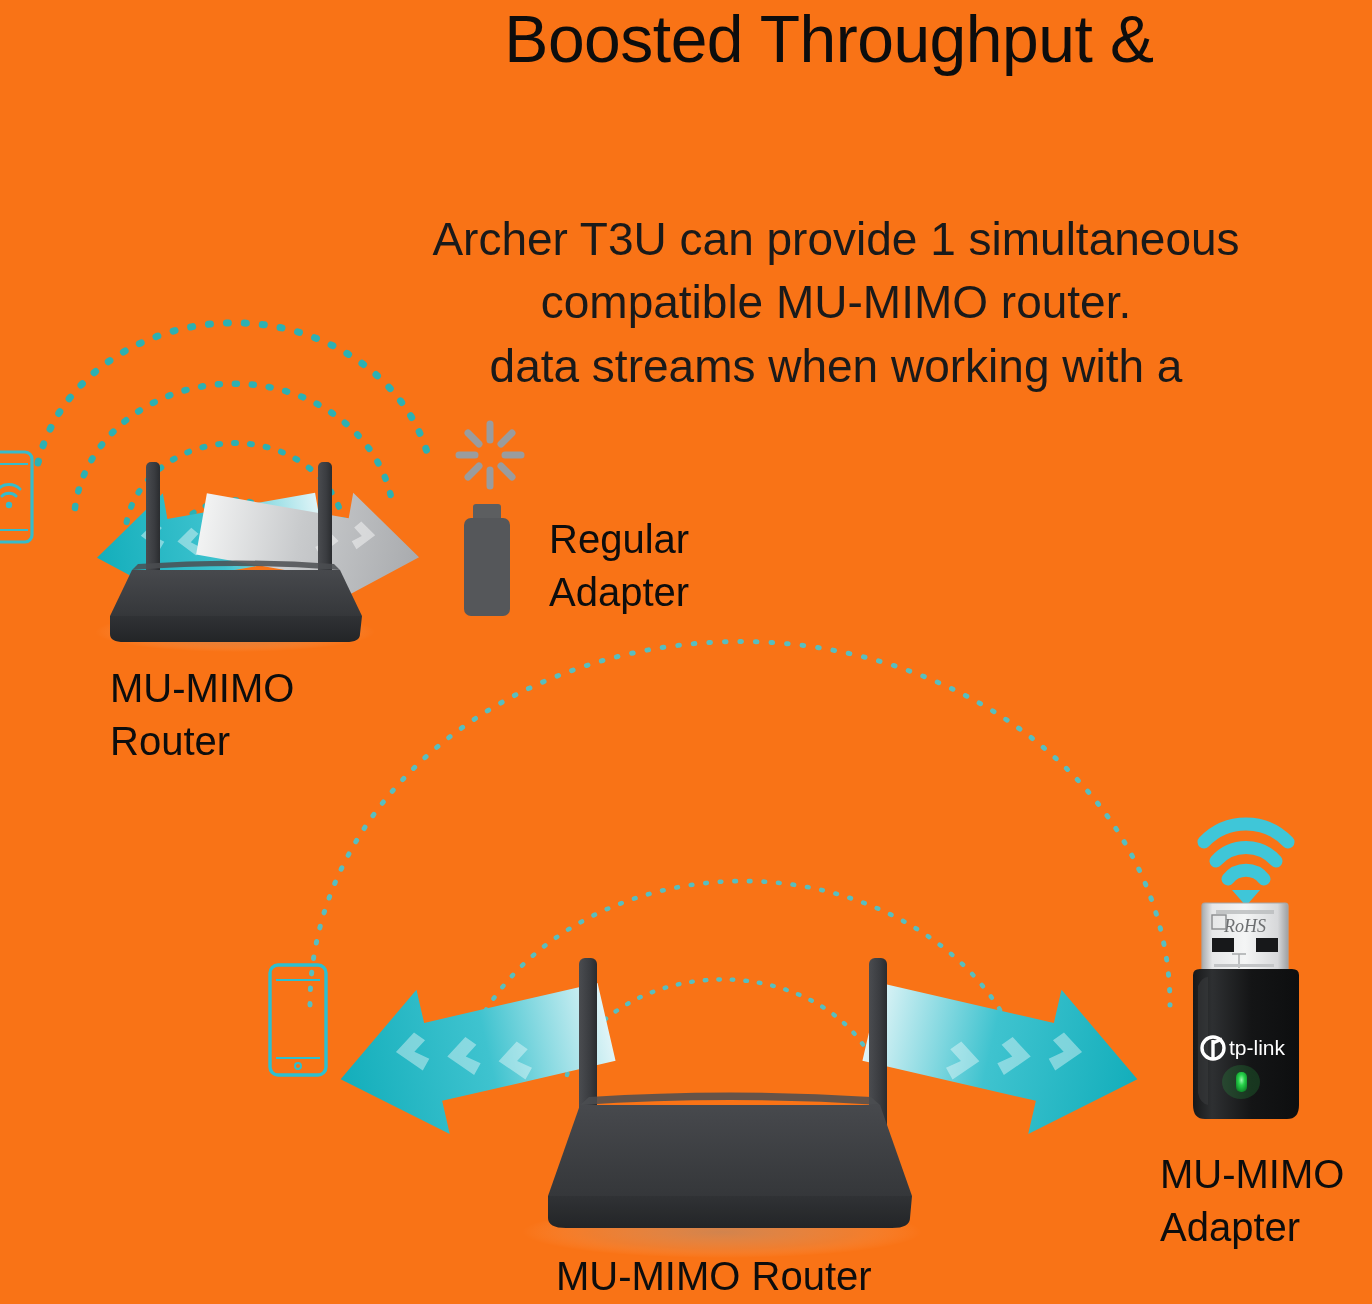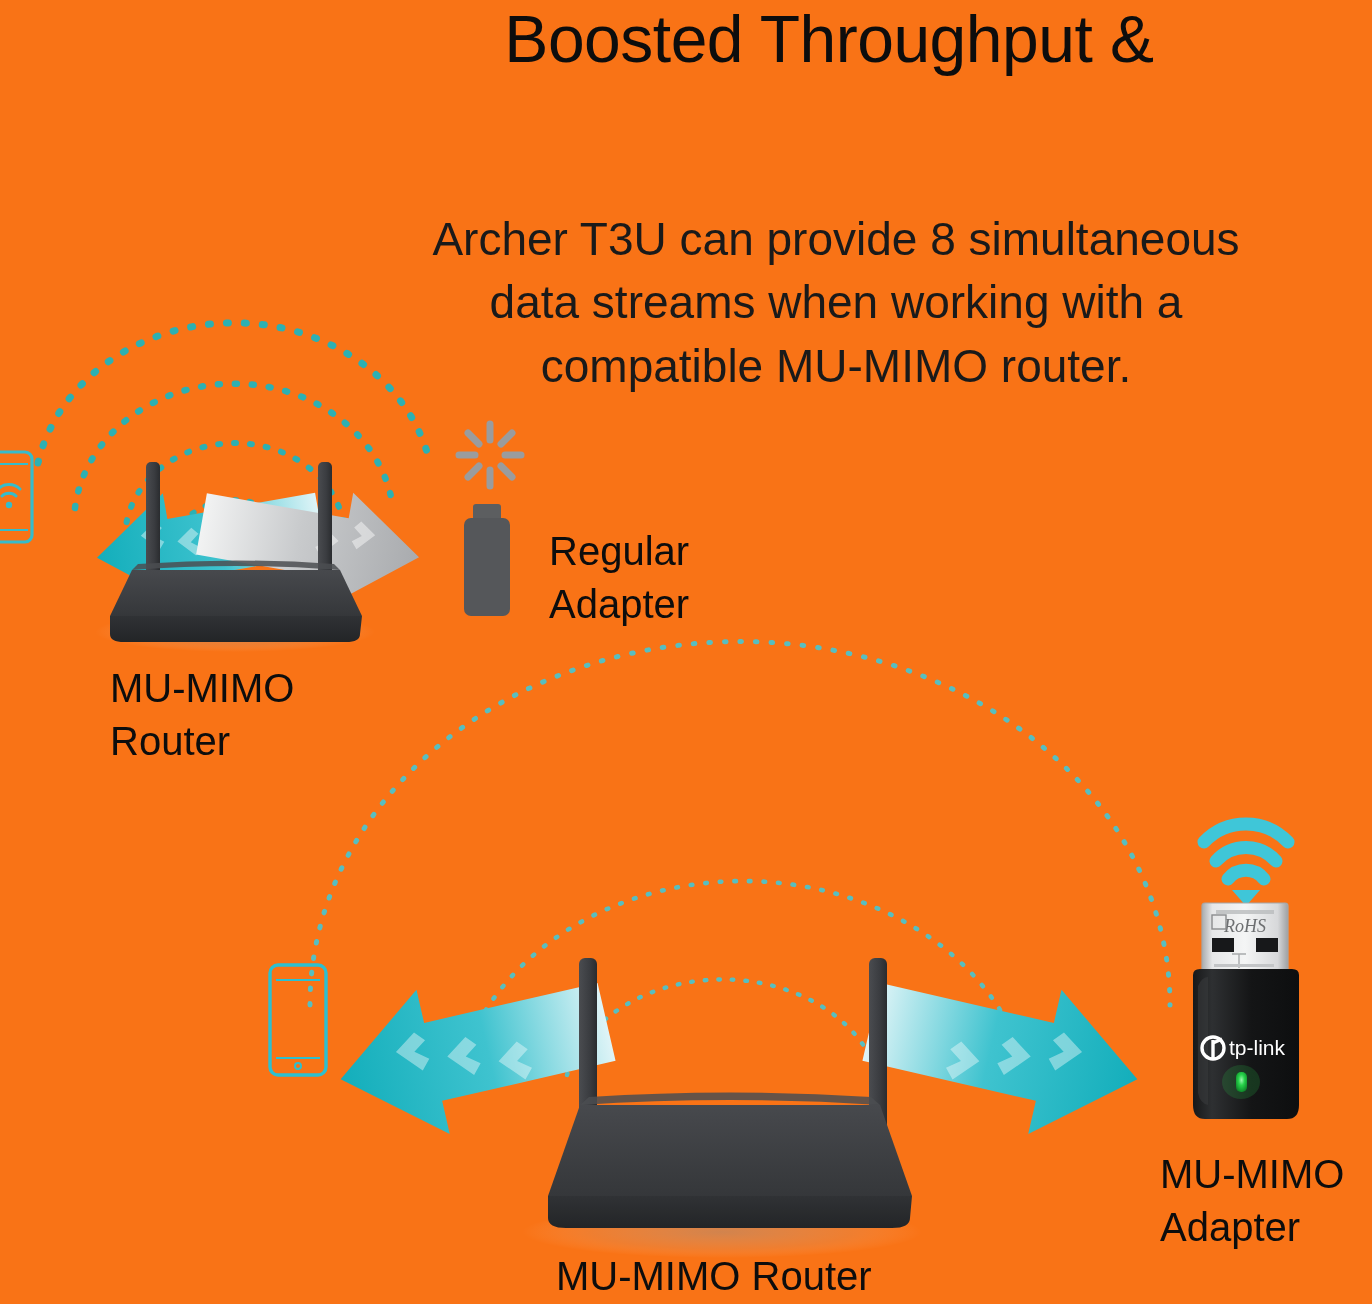--- a/index.html
+++ b/index.html
@@ -52,21 +52,21 @@
   .caption {
     position: absolute;
     font-size: 40px;
     line-height: 1.32;
     color: #0d0d0d;
     font-weight: 400;
     white-space: pre-line;
   }
 
   .caption.cap-top-router { left: 110px; top: 662px; text-align: left; }
-  .caption.cap-regular     { left: 549px; top: 525px; text-align: center; }
+  .caption.cap-regular     { left: 549px; top: 513px; text-align: center; }
   .caption.cap-bottom-router{ left: 556px; top: 1250px; text-align: left; }
   .caption.cap-mumimo-adapter{ left: 1160px; top: 1148px; text-align: left; }
 
   
   svg.stage {
     position: absolute;
     left: 0; top: 0;
     width: 1372px;
     height: 1304px;
     pointer-events: none;
@@ -75,23 +75,23 @@
 </head>
 <body>
 
 <div id="page">
 
   <div class="headline">
     <span class="l1">Boosted Throughput &amp;</span>
   </div>
 
   <div class="subline">
-    <span>Archer T3U can provide 8 simultaneous</span>
+    <span>Archer T3U can provide 1 simultaneous</span>
+    <span>compatible MU-MIMO router.</span>
     <span>data streams when working with a</span>
-    <span>compatible MU-MIMO router.</span>
   </div>
 
   <svg class="stage" viewBox="0 0 1372 1304">
     <defs>
 
       <linearGradient id="gTealL" x1="0" y1="0" x2="1" y2="0">
         <stop offset="0%" stop-color="#13aebb"></stop>
         <stop offset="55%" stop-color="#3fc3cf"></stop>
         <stop offset="100%" stop-color="#dff4f7"></stop>
       </linearGradient>

